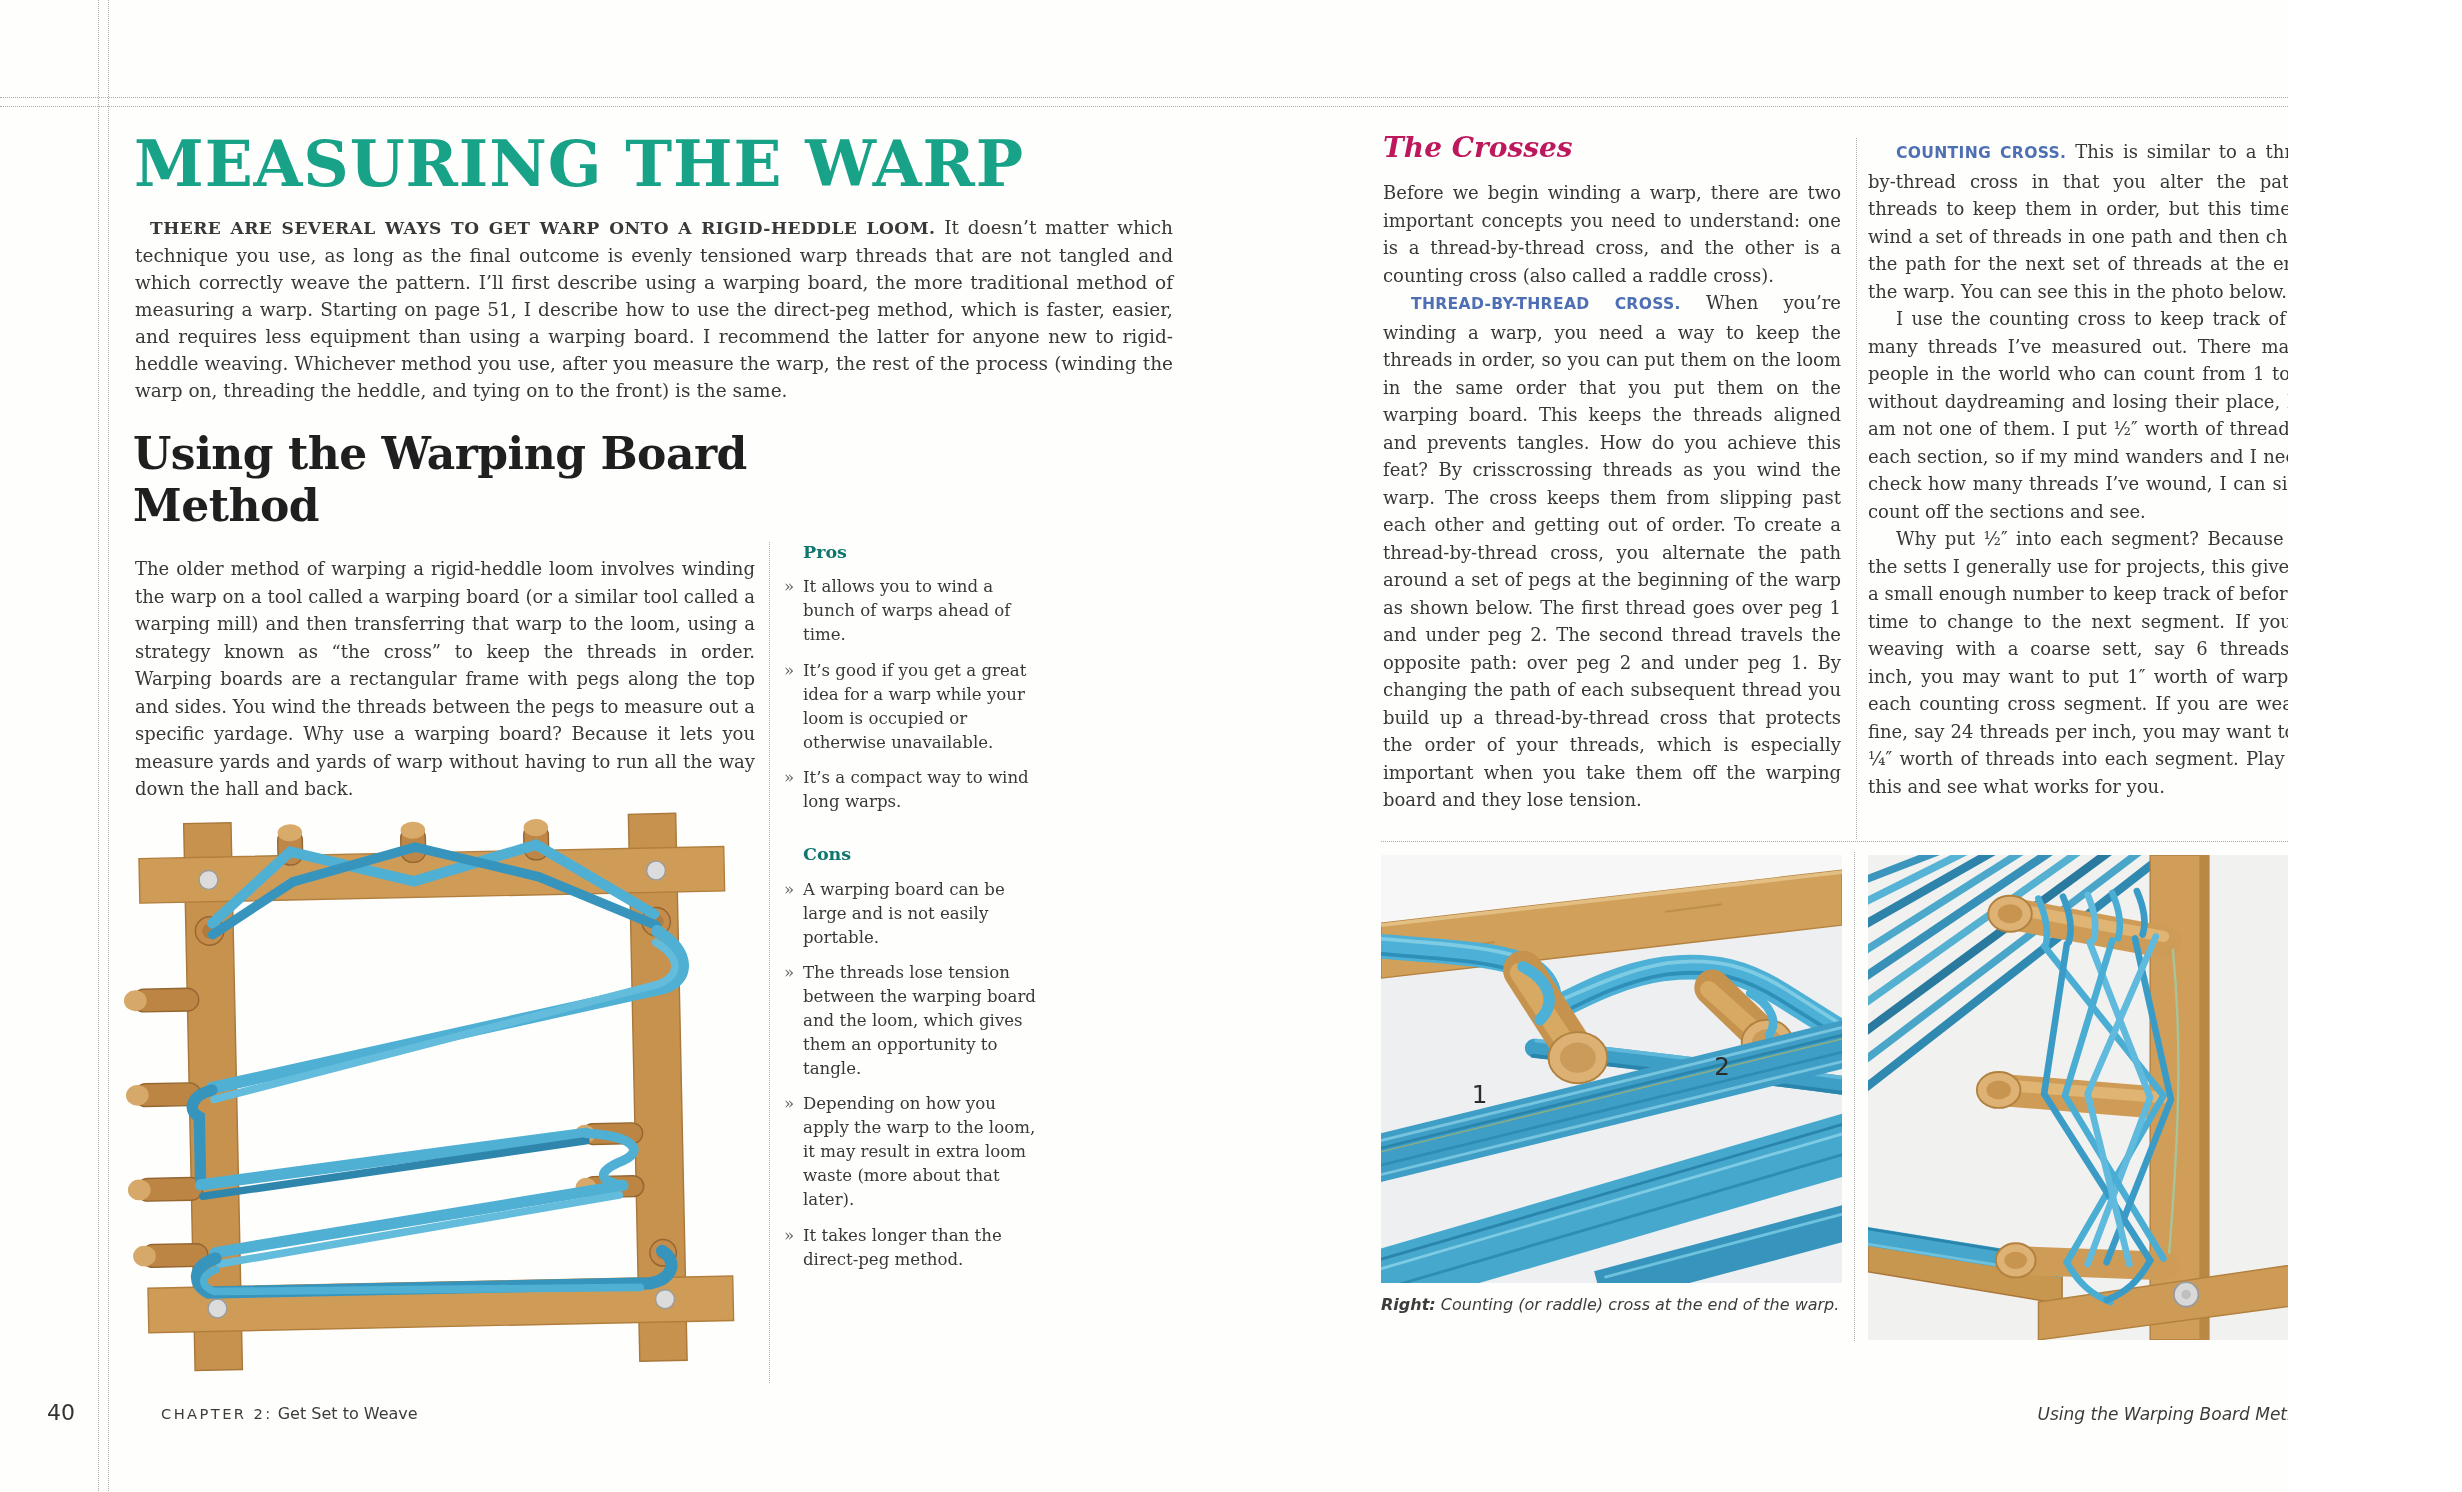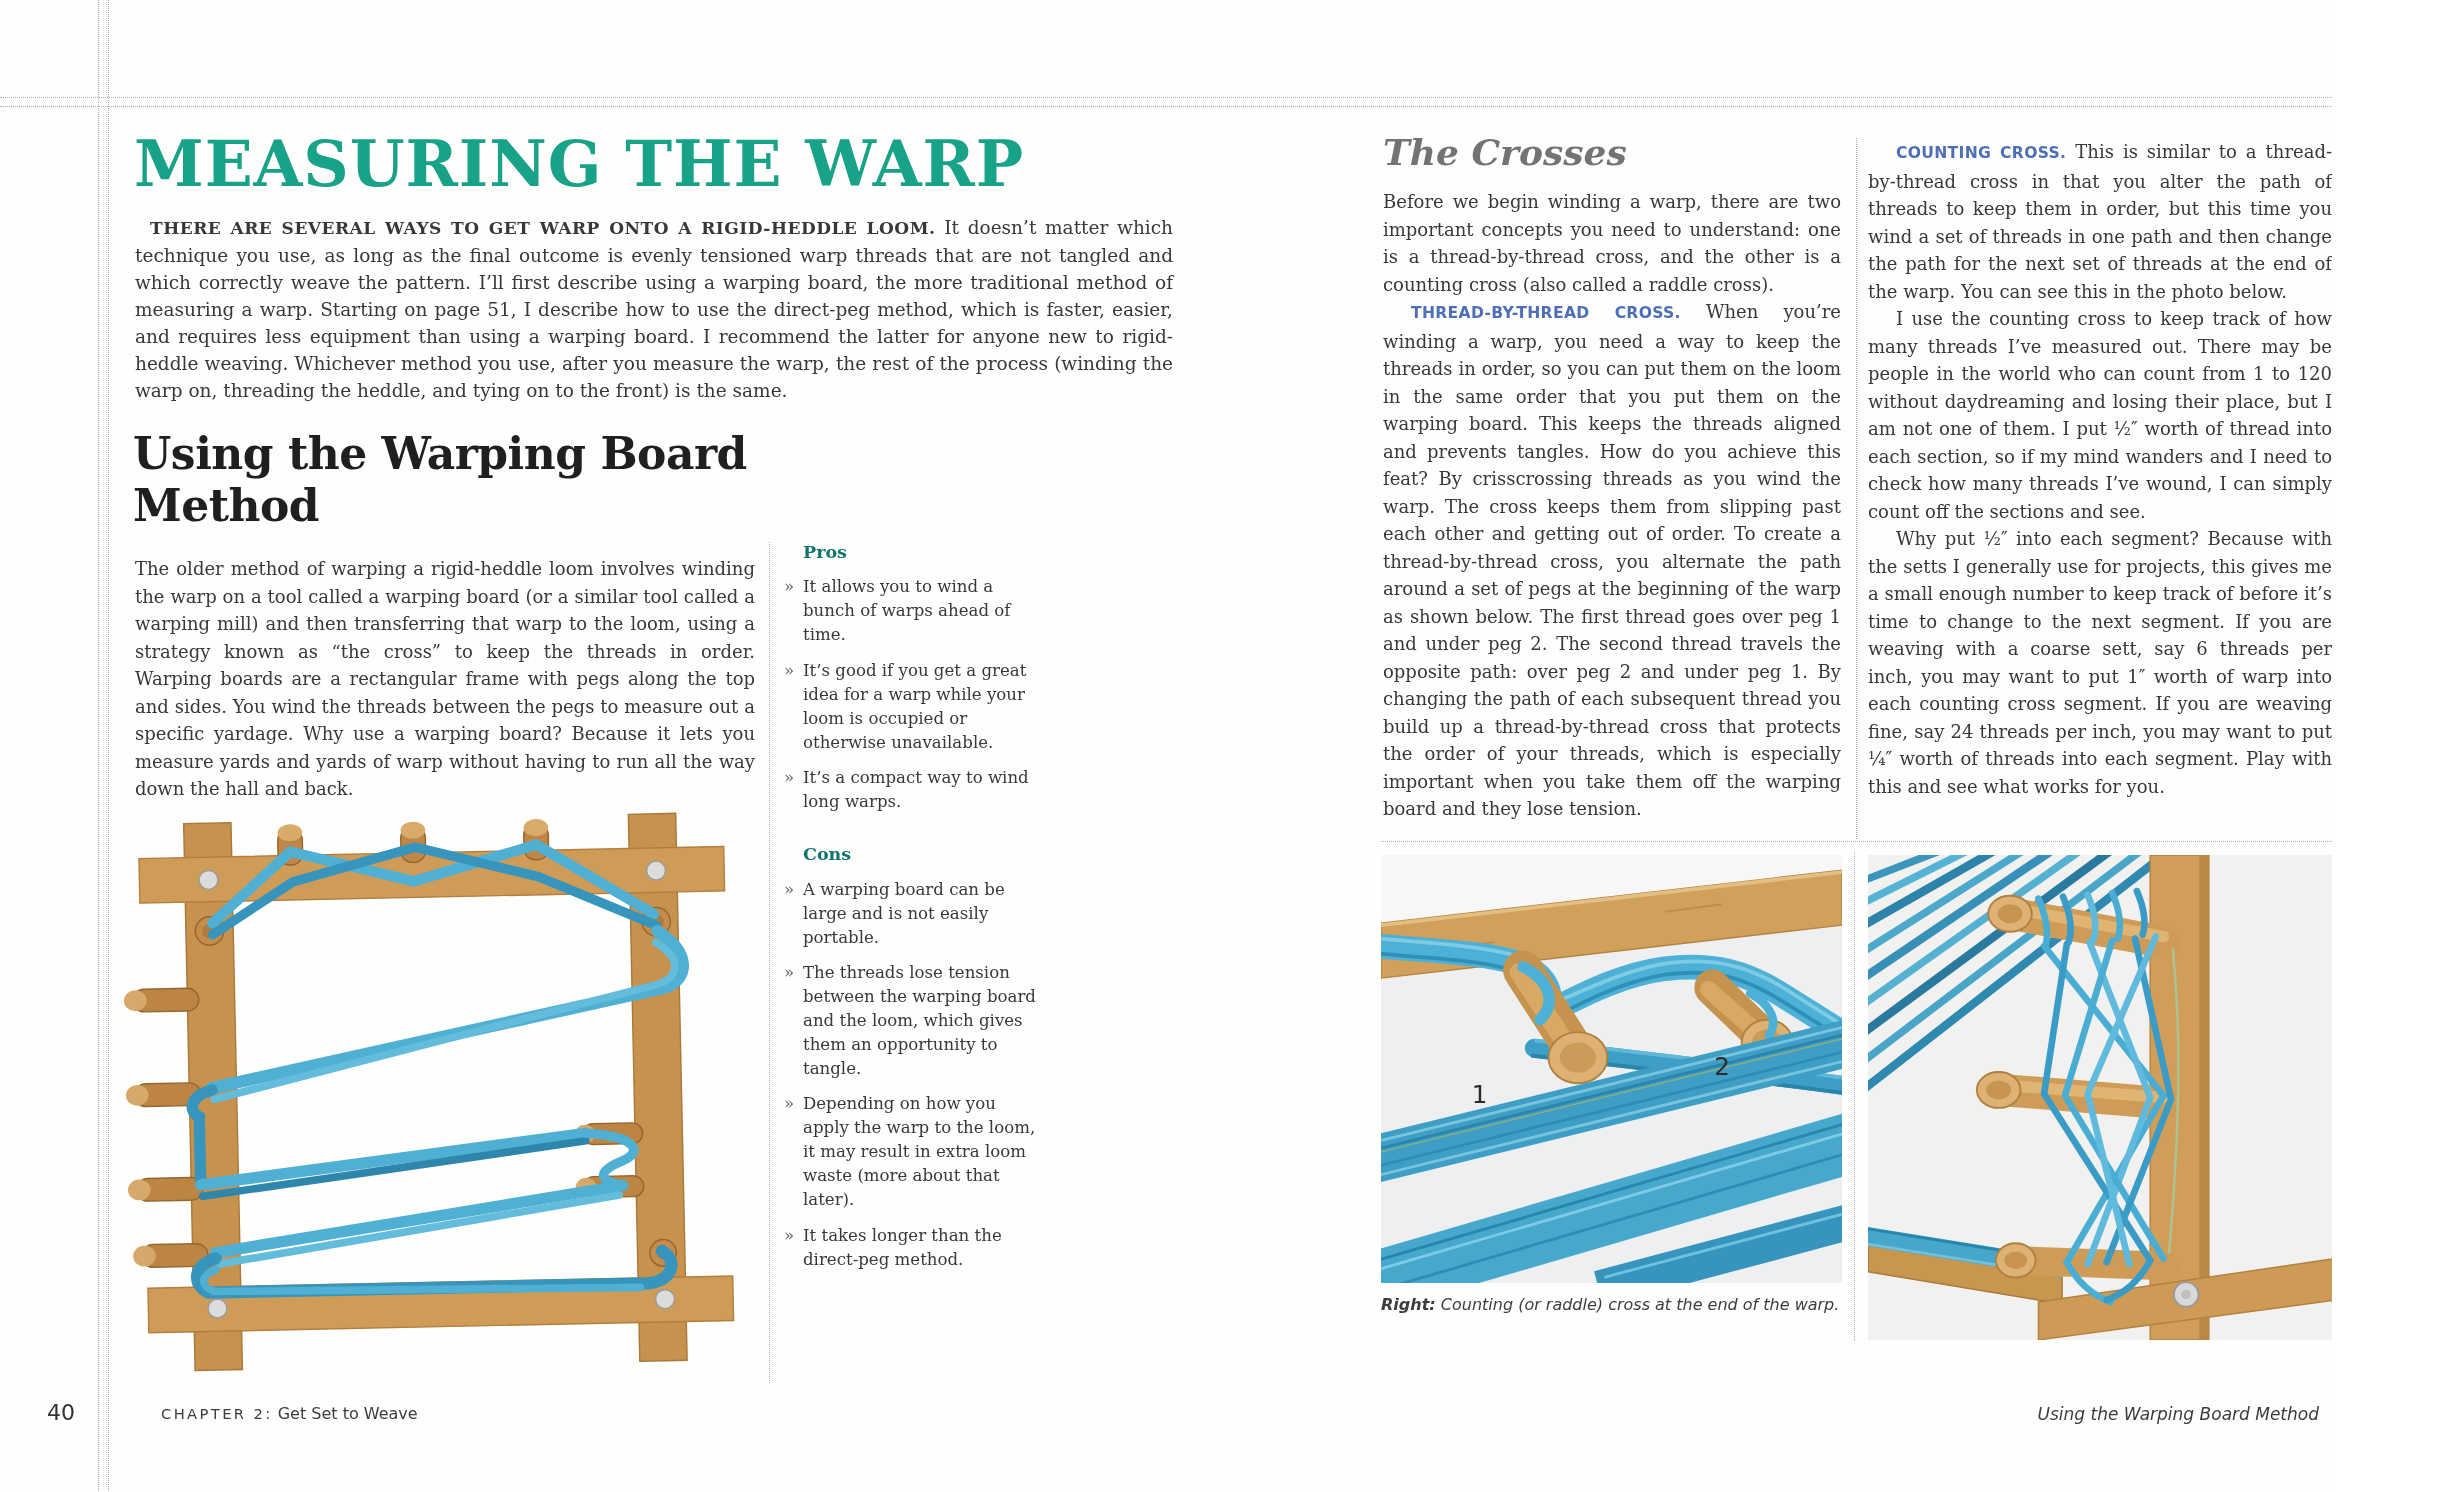--- a/index.html
+++ b/index.html
@@ -1,17 +1,17 @@
 <!DOCTYPE html>
 <html style="--title_teal: #18a288; --label_blue: #4e6fb3; --yarn_blue: #4aa9ce; --wood: #cf9c58;font-size:15px"><head>
 <meta charset="utf-8">
 <style>
   html,body{margin:0;padding:0;background:#ffffff;}
   .spread{position:relative;width:2288px;height:1493px;background:#fefefdff;
-          font-family:"DejaVu Serif",serif;color:#383838;overflow:hidden;padding-left:44px;}
+          font-family:"DejaVu Serif",serif;color:#383838;overflow:hidden;}
 
   
   .dot-h{position:absolute;height:0;border-top:1.9px dotted #adadad;}
   .dot-v{position:absolute;width:0;border-left:1.9px dotted #adadad;}
 
   
   .title{position:absolute;left:134px;top:127px;font-size:63px;font-weight:bold;
          letter-spacing:0.9px;color:var(--title_teal);white-space:nowrap;}
   .intro{position:absolute;left:135px;top:214px;width:1038px;font-size:18.5px;
          line-height:27px;text-align:justify;}
@@ -30,21 +30,21 @@
   .photo{position:absolute;}
   #photo-board{left:106px;top:805px;width:653px;height:574px;}
   #photo-cross{left:1381px;top:855px;width:461px;height:428px;}
   #photo-count{left:1868px;top:855px;width:481px;height:485px;}
   .photo svg{display:block;width:100%;height:100%;}
 
   
   .rp-col{position:absolute;width:458px;}
   #rp-col1{left:1383px;top:131px;}
   #rp-col2{left:1868px;top:138px;width:464px;}
-  .rp-h{font-size:36px;font-weight:bold;font-style:italic;color:#737373;margin:0 0 15px 0;}
+  .rp-h{font-size:28px;font-weight:bold;font-style:italic;color:#be185d;margin:0 0 15px 0;}
   .rp-col p{margin:0;font-size:18px;line-height:27.5px;text-align:justify;}
   .rp-col p.indent{text-indent:28px;}
   .label-blue{color:var(--label_blue);font-family:"DejaVu Sans",sans-serif;
               font-weight:bold;font-size:15.6px;letter-spacing:0.3px;}
 
   .caption{position:absolute;left:1381px;top:1292px;width:474px;
            font-family:"DejaVu Sans",sans-serif;font-style:italic;font-size:16px;
            line-height:25.6px;color:#3d3d3d;}
   .caption .cap-b{font-weight:bold;}
 

